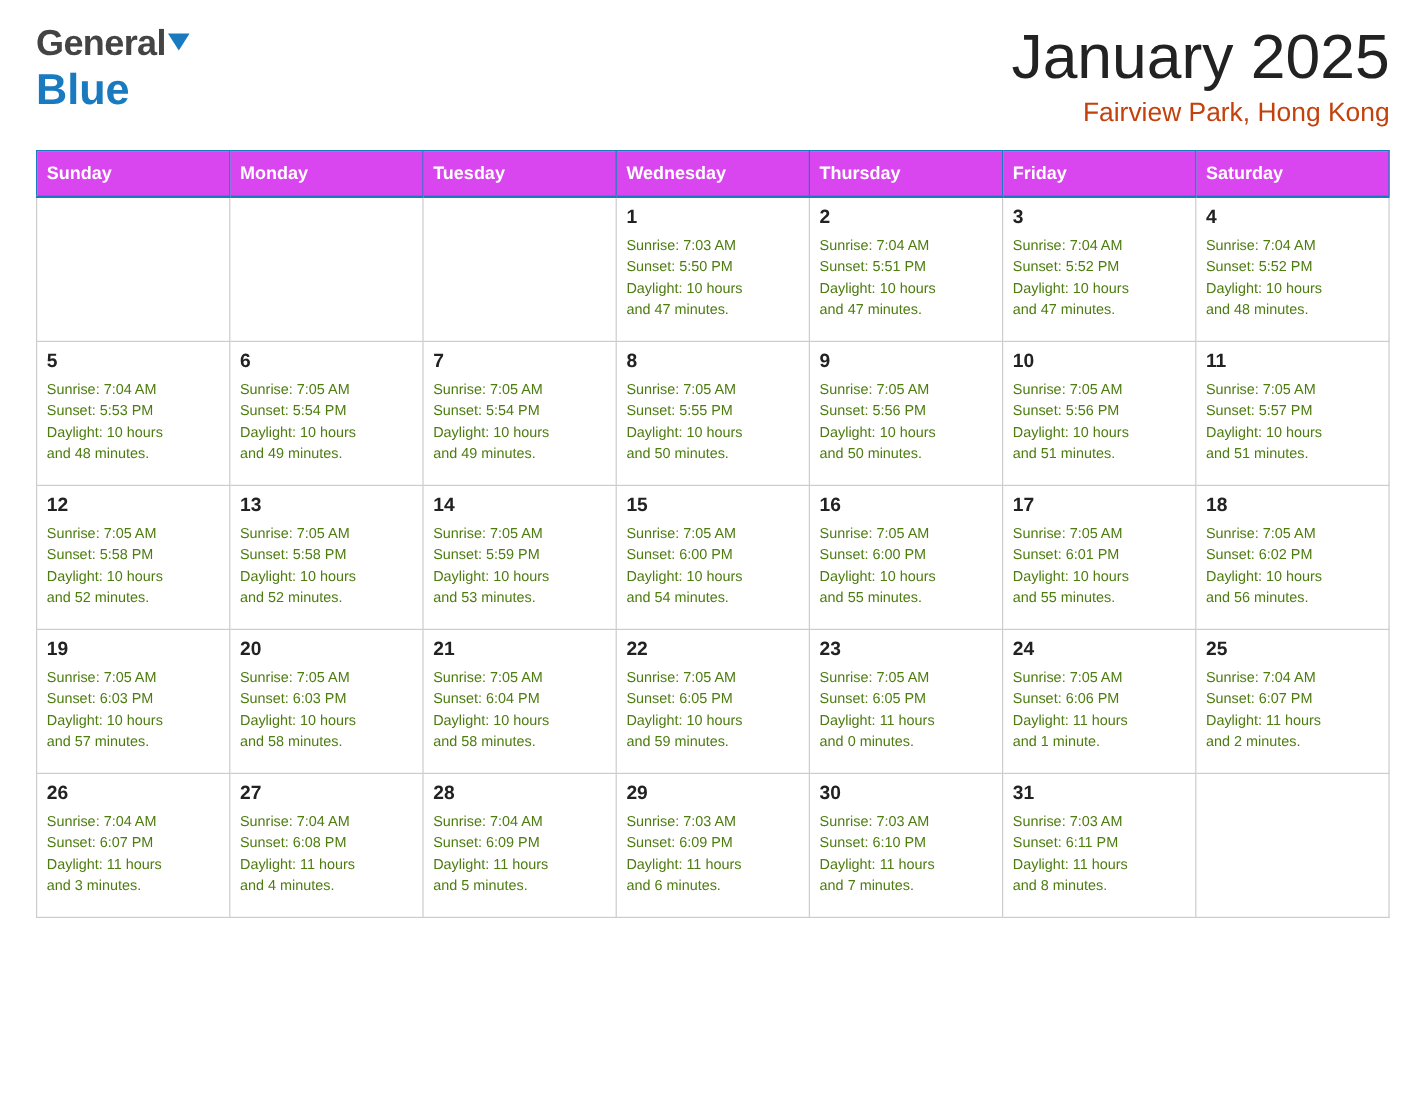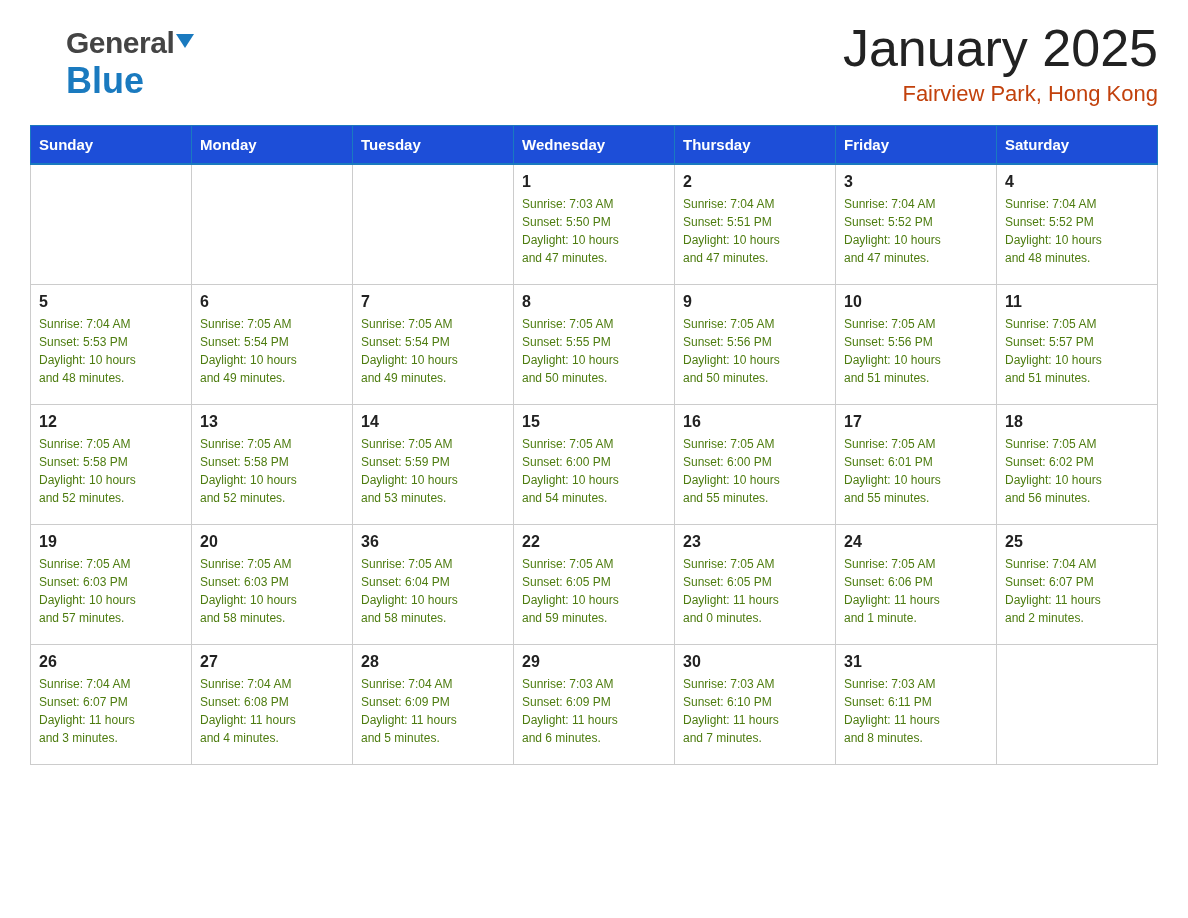--- a/index.html
+++ b/index.html
@@ -6,23 +6,22 @@
     body {
       font-family: Arial, Helvetica, sans-serif;
       background: #fff;
       width: 1188px;
       min-height: 918px;
       padding: 20px 30px;
     }
     .header {
       display: flex;
       justify-content: space-between;
-      align-items: center;
+      align-items: flex-start;
       margin-bottom: 18px;
-      margin-left: 36px;
     }
     .logo {
       display: flex;
       flex-direction: column;
       align-items: flex-start;
     }
     .title-block {
       text-align: right;
     }
     .calendar-title {
@@ -35,21 +34,21 @@
       font-size: 22px;
       color: #c2410c;
       margin-top: 4px;
     }
     table {
       width: 100%;
       border-collapse: collapse;
       table-layout: fixed;
     }
     thead tr th {
-      background-color: #1d4ed8;
+      background-color: #d946ef;
       color: #fff;
       font-size: 15px;
       font-weight: bold;
       padding: 10px 8px;
       text-align: left;
       border: 1px solid #1a7abf;
     }
     tbody tr td {
       border: 1px solid #ccc;
       vertical-align: top;
@@ -223,21 +222,21 @@
       <tr>
         <td>
           <span class="day-num">19</span>
           <div class="day-info">Sunrise: 7:05 AM<br>Sunset: 6:03 PM<br>Daylight: 10 hours<br>and 57 minutes.</div>
         </td>
         <td>
           <span class="day-num">20</span>
           <div class="day-info">Sunrise: 7:05 AM<br>Sunset: 6:03 PM<br>Daylight: 10 hours<br>and 58 minutes.</div>
         </td>
         <td>
-          <span class="day-num">36</span>
+          <span class="day-num">21</span>
           <div class="day-info">Sunrise: 7:05 AM<br>Sunset: 6:04 PM<br>Daylight: 10 hours<br>and 58 minutes.</div>
         </td>
         <td>
           <span class="day-num">22</span>
           <div class="day-info">Sunrise: 7:05 AM<br>Sunset: 6:05 PM<br>Daylight: 10 hours<br>and 59 minutes.</div>
         </td>
         <td>
           <span class="day-num">23</span>
           <div class="day-info">Sunrise: 7:05 AM<br>Sunset: 6:05 PM<br>Daylight: 11 hours<br>and 0 minutes.</div>
         </td>

